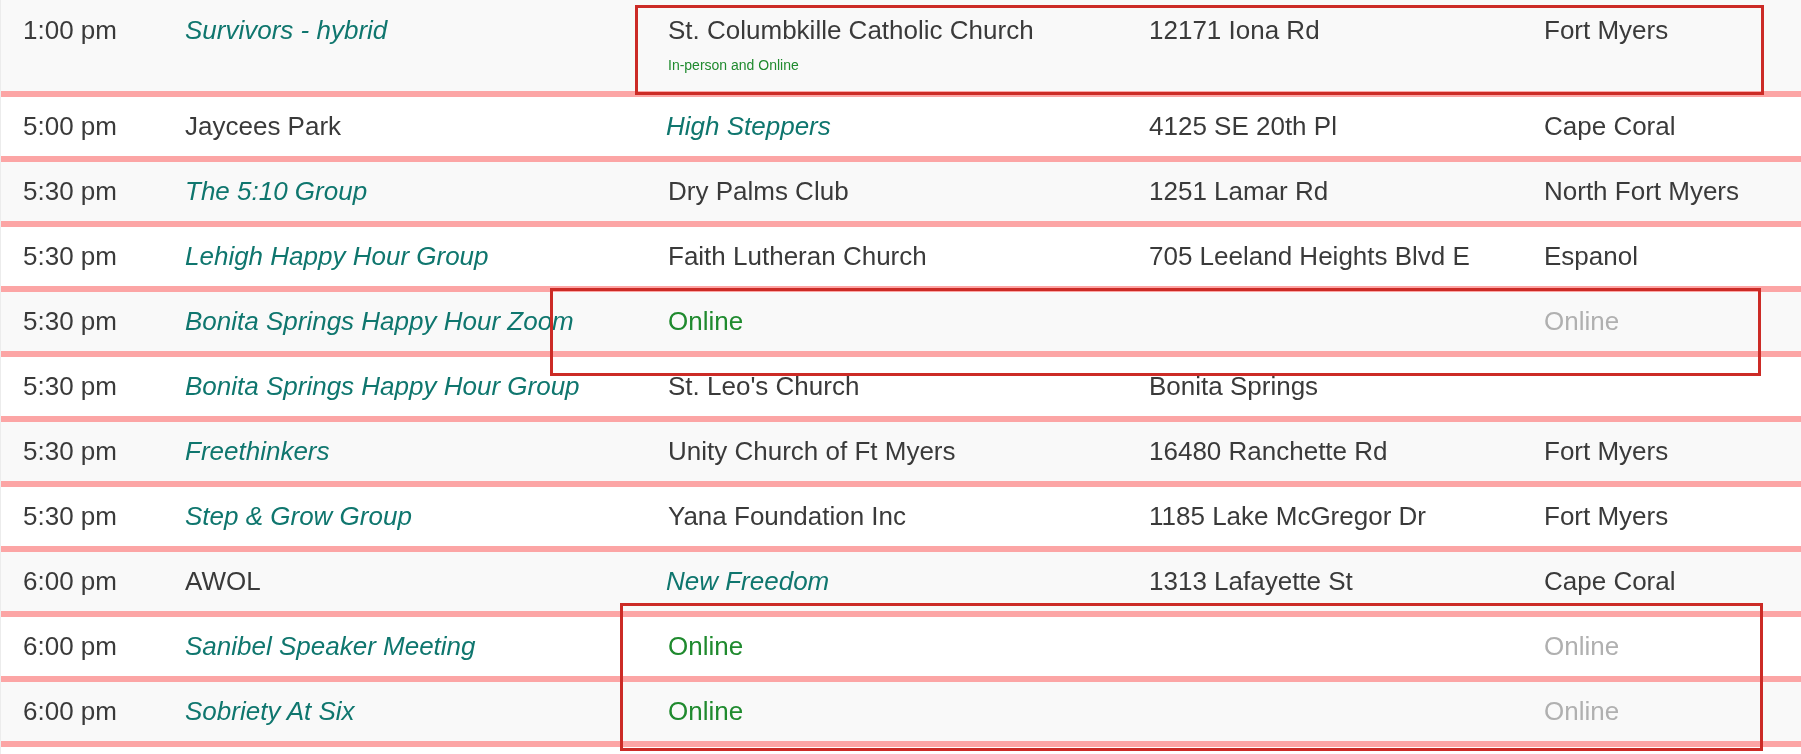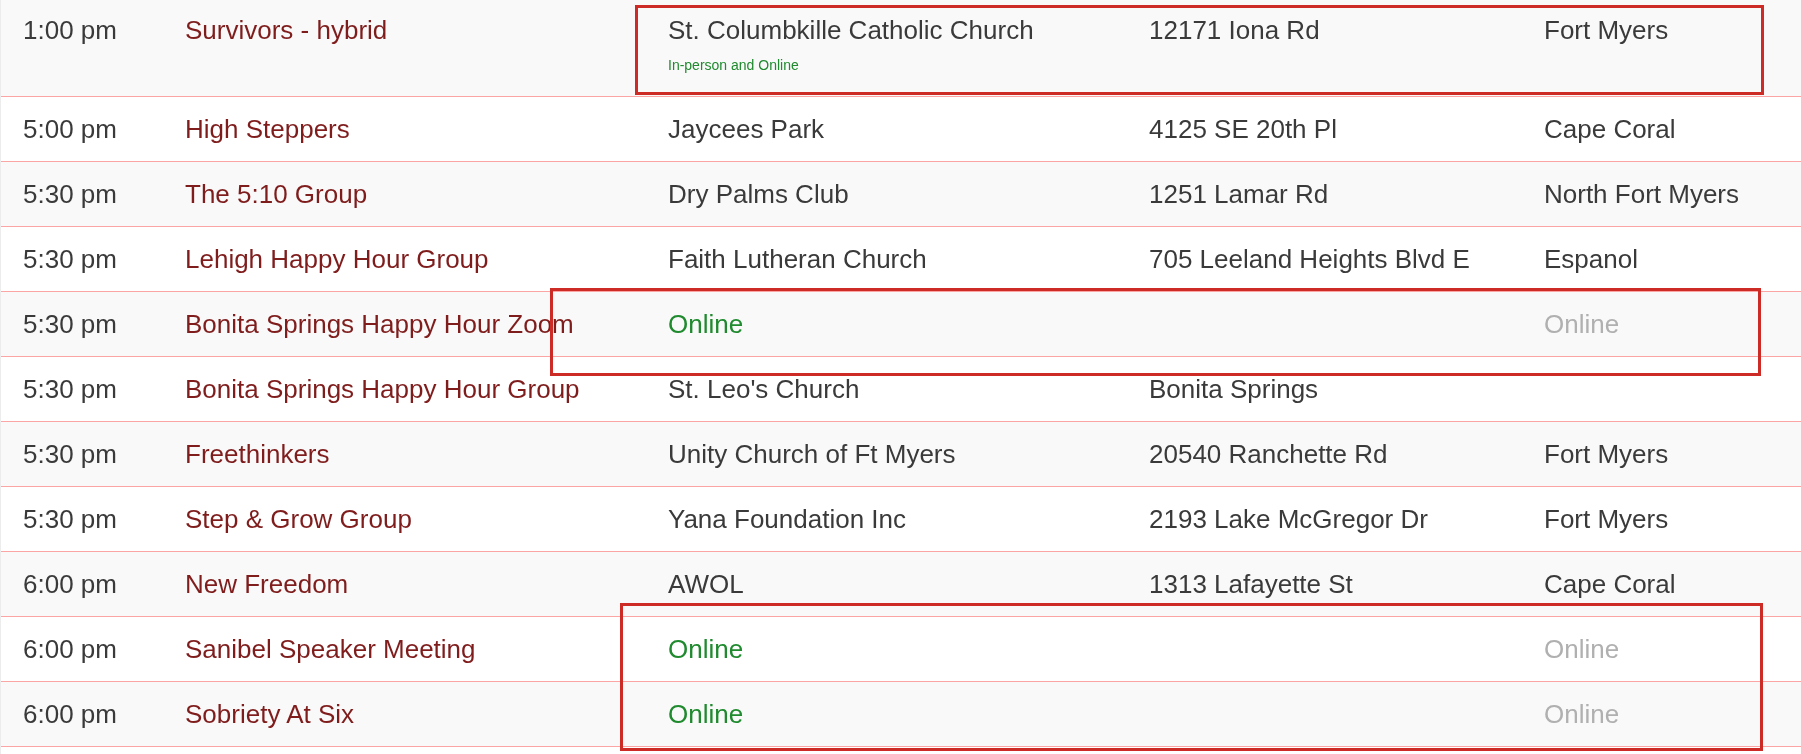--- a/index.html
+++ b/index.html
@@ -12,36 +12,36 @@
     font-family:"Liberation Sans","DejaVu Sans",sans-serif;
     color:#3a3a3a;
     font-size:26px;
   }
   .table{position:absolute;inset:0;}
   .row{
     display:flex;
     align-items:center;
     height:65px;
     box-sizing:border-box;
-    border-bottom:1px solid #fca5a5;
+    border-bottom:6px solid #fca5a5;
     background:#fff;
   }
   .row:nth-child(odd){background:#f9f9f9;}
   .row.tall{
     height:97px;
     align-items:flex-start;
   }
   .row.tall .cell{padding-top:15px;}
   .cell{box-sizing:border-box;flex:0 0 auto;white-space:nowrap;overflow:hidden;}
   .cell-time{width:184px;padding-left:22px;}
   .cell-name{width:483px;}
   .cell-loc{width:481px;}
   .cell-addr{width:395px;}
   .cell-city{flex:1 1 auto;}
-  .meeting-link{color:#7f1d1d;text-decoration:none;cursor:pointer;}
+  .meeting-link{color:#0f766e;text-decoration:none;cursor:pointer;font-style:italic;}
   .loc-online{color:#1f8a2e;}
   .city-muted{color:#b0b0b0;}
   .loc-note{
     display:none;
     color:#1f8a2e;
     font-size:14px;
     margin-top:11px;
   }
   .row.has-note .loc-note{display:block;}
   .annotation{
@@ -64,26 +64,26 @@
     </div>
     <div class="cell cell-loc">
       <div class="loc-main">St. Columbkille Catholic Church</div>
       <div class="loc-note">In-person and Online</div>
     </div>
     <div class="cell cell-addr">12171 Iona Rd</div>
     <div class="cell cell-city">Fort Myers</div>
   </div>
       <div class="row">
     <div class="cell cell-time">5:00 pm</div>
-    <div class="cell cell-name">
-      <span class="meeting-link">High Steppers</span>
-    </div>
     <div class="cell cell-loc">
       <div class="loc-main">Jaycees Park</div>
 
+    </div>
+    <div class="cell cell-name">
+      <span class="meeting-link">High Steppers</span>
     </div>
     <div class="cell cell-addr">4125 SE 20th Pl</div>
     <div class="cell cell-city">Cape Coral</div>
   </div>
       <div class="row">
     <div class="cell cell-time">5:30 pm</div>
     <div class="cell cell-name">
       <span class="meeting-link">The 5:10 Group</span>
     </div>
     <div class="cell cell-loc">
@@ -130,43 +130,43 @@
   </div>
       <div class="row">
     <div class="cell cell-time">5:30 pm</div>
     <div class="cell cell-name">
       <span class="meeting-link">Freethinkers</span>
     </div>
     <div class="cell cell-loc">
       <div class="loc-main">Unity Church of Ft Myers</div>
 
     </div>
-    <div class="cell cell-addr">20540 Ranchette Rd</div>
+    <div class="cell cell-addr">16480 Ranchette Rd</div>
     <div class="cell cell-city">Fort Myers</div>
   </div>
       <div class="row">
     <div class="cell cell-time">5:30 pm</div>
     <div class="cell cell-name">
       <span class="meeting-link">Step &amp; Grow Group</span>
     </div>
     <div class="cell cell-loc">
       <div class="loc-main">Yana Foundation Inc</div>
 
     </div>
-    <div class="cell cell-addr">2193 Lake McGregor Dr</div>
+    <div class="cell cell-addr">1185 Lake McGregor Dr</div>
     <div class="cell cell-city">Fort Myers</div>
   </div>
       <div class="row">
     <div class="cell cell-time">6:00 pm</div>
-    <div class="cell cell-name">
-      <span class="meeting-link">New Freedom</span>
-    </div>
     <div class="cell cell-loc">
       <div class="loc-main">AWOL</div>
 
+    </div>
+    <div class="cell cell-name">
+      <span class="meeting-link">New Freedom</span>
     </div>
     <div class="cell cell-addr">1313 Lafayette St</div>
     <div class="cell cell-city">Cape Coral</div>
   </div>
       <div class="row">
     <div class="cell cell-time">6:00 pm</div>
     <div class="cell cell-name">
       <span class="meeting-link">Sanibel Speaker Meeting</span>
     </div>
     <div class="cell cell-loc">

